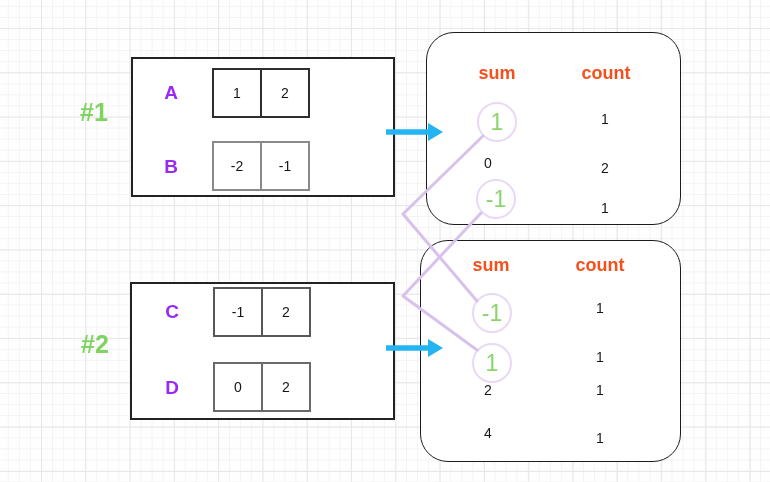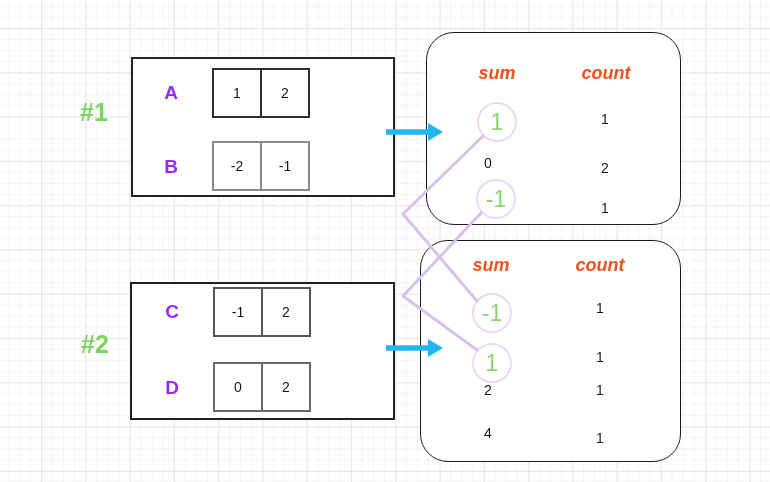--- a/index.html
+++ b/index.html
@@ -14,21 +14,21 @@
       linear-gradient(to bottom,#f4f2f5 1px,transparent 1px);
     background-size:44.3px 44.3px,44.3px 44.3px,11.07px 11.07px,11.07px 11.07px;
     background-position:41px 28px,41px 28px,7.8px 5.9px,7.8px 5.9px;
   }
   .box{position:absolute;background:#ffffff;border:2px solid #222222;z-index:1;box-sizing:border-box;}
   .rbox{position:absolute;background:#ffffff;border:1.5px solid #1c1c1c;border-radius:28px;z-index:1;box-sizing:border-box;}
   .ctr{position:absolute;transform:translate(-50%,-50%);white-space:nowrap;z-index:3;line-height:1;}
   .glabel{font-size:25px;font-weight:bold;color:#7ed45e;}
   .letter{font-size:19px;font-weight:bold;color:#9929f5;}
   .num{font-size:14px;color:#161616;}
-  .hdr{font-size:18px;font-weight:bold;color:#f4501c;font-style:italic;}
+  .hdr{font-size:18px;font-weight:bold;color:#f4501c;}
   .sumgreen{font-size:23px;color:#8ad46e;}
   .cells{position:absolute;display:flex;z-index:2;}
   .cell{width:50px;height:50px;box-sizing:border-box;border:2px solid #444;
         display:flex;align-items:center;justify-content:center;background:#ffffff;
         font-size:14px;color:#161616;}
   .cell + .cell{margin-left:-2px;}
   .cells-a .cell{border-color:#2e2e2e;}
   .cells-b .cell{border-color:#8a8a8a;}
   .cells-c .cell{border-color:#575757;}
   .cells-d .cell{border-color:#6a6a6a;}

